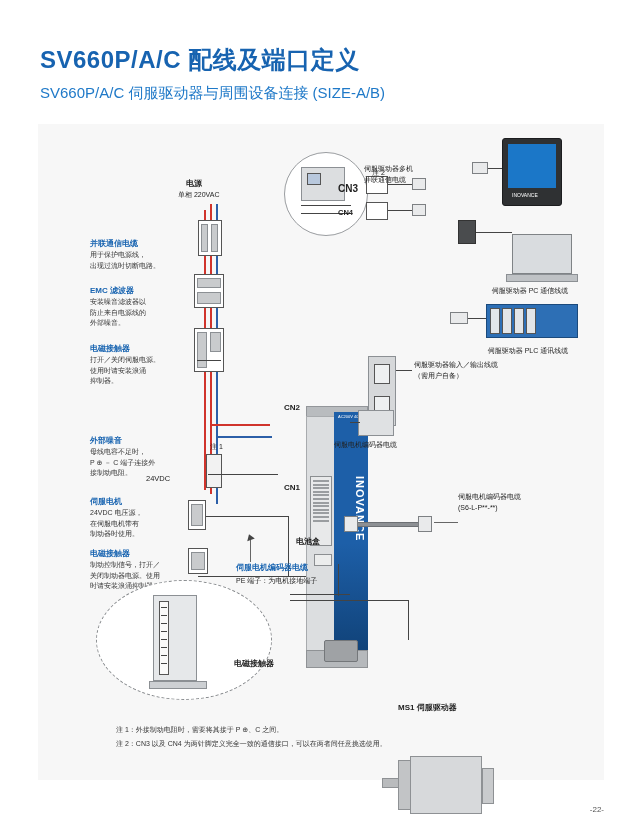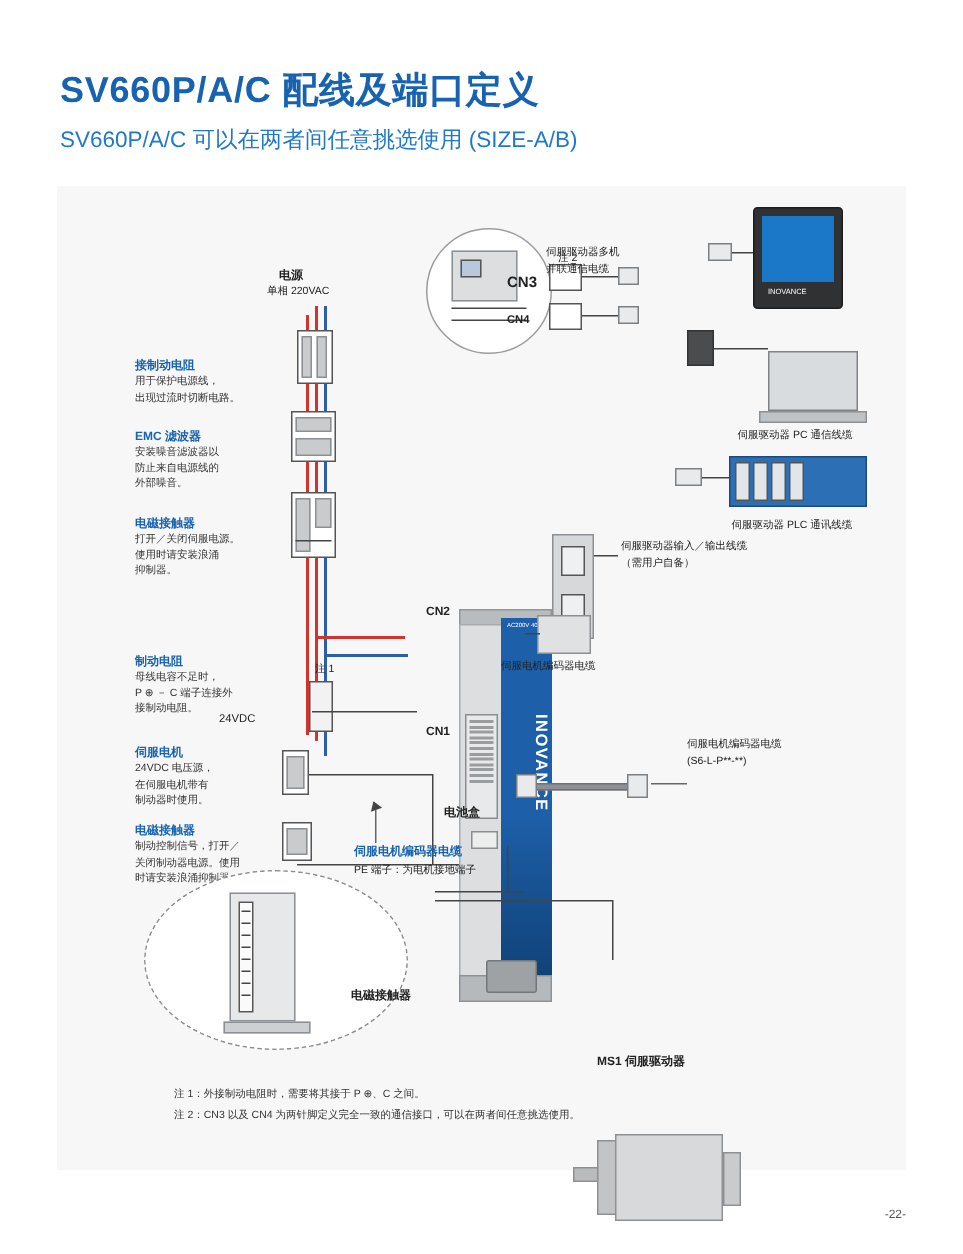--- a/index.html
+++ b/index.html
@@ -279,39 +279,39 @@
     border: 1px solid #74777a;
     border-radius: 2px;
   }
 </style>
 </head>
 <body>
 
 <div class="page">
 
   <div class="title">SV660P/A/C 配线及端口定义</div>
-  <div class="subtitle">SV660P/A/C 可以在两者间任意挑选使用 (SIZE-A/B)</div>
+  <div class="subtitle">SV660P/A/C 伺服驱动器与周围设备连接 (SIZE-A/B)</div>
 
   <div class="figure">
 
-    <div class="lbl lbl-blue" style="left:52px; top:114px;">接制动电阻</div>
+    <div class="lbl lbl-blue" style="left:52px; top:114px;">并联通信电缆</div>
     <div class="lbl lbl-body" style="left:52px; top:126px;">用于保护电源线，
 出现过流时切断电路。</div>
 
     <div class="lbl lbl-blue" style="left:52px; top:161px;">EMC 滤波器</div>
     <div class="lbl lbl-body" style="left:52px; top:173px;">安装噪音滤波器以
 防止来自电源线的
 外部噪音。</div>
 
     <div class="lbl lbl-blue" style="left:52px; top:219px;">电磁接触器</div>
     <div class="lbl lbl-body" style="left:52px; top:231px;">打开／关闭伺服电源。
 使用时请安装浪涌
 抑制器。</div>
 
-    <div class="lbl lbl-blue" style="left:52px; top:311px;">制动电阻</div>
+    <div class="lbl lbl-blue" style="left:52px; top:311px;">外部噪音</div>
     <div class="lbl lbl-body" style="left:52px; top:323px;">母线电容不足时，
 P ⊕ － C 端子连接外
 接制动电阻。</div>
 
     <div class="lbl lbl-blue" style="left:52px; top:372px;">伺服电机</div>
     <div class="lbl lbl-body" style="left:52px; top:384px;">24VDC 电压源，
 在伺服电机带有
 制动器时使用。</div>
 
     <div class="lbl lbl-blue" style="left:52px; top:424px;">电磁接触器</div>

